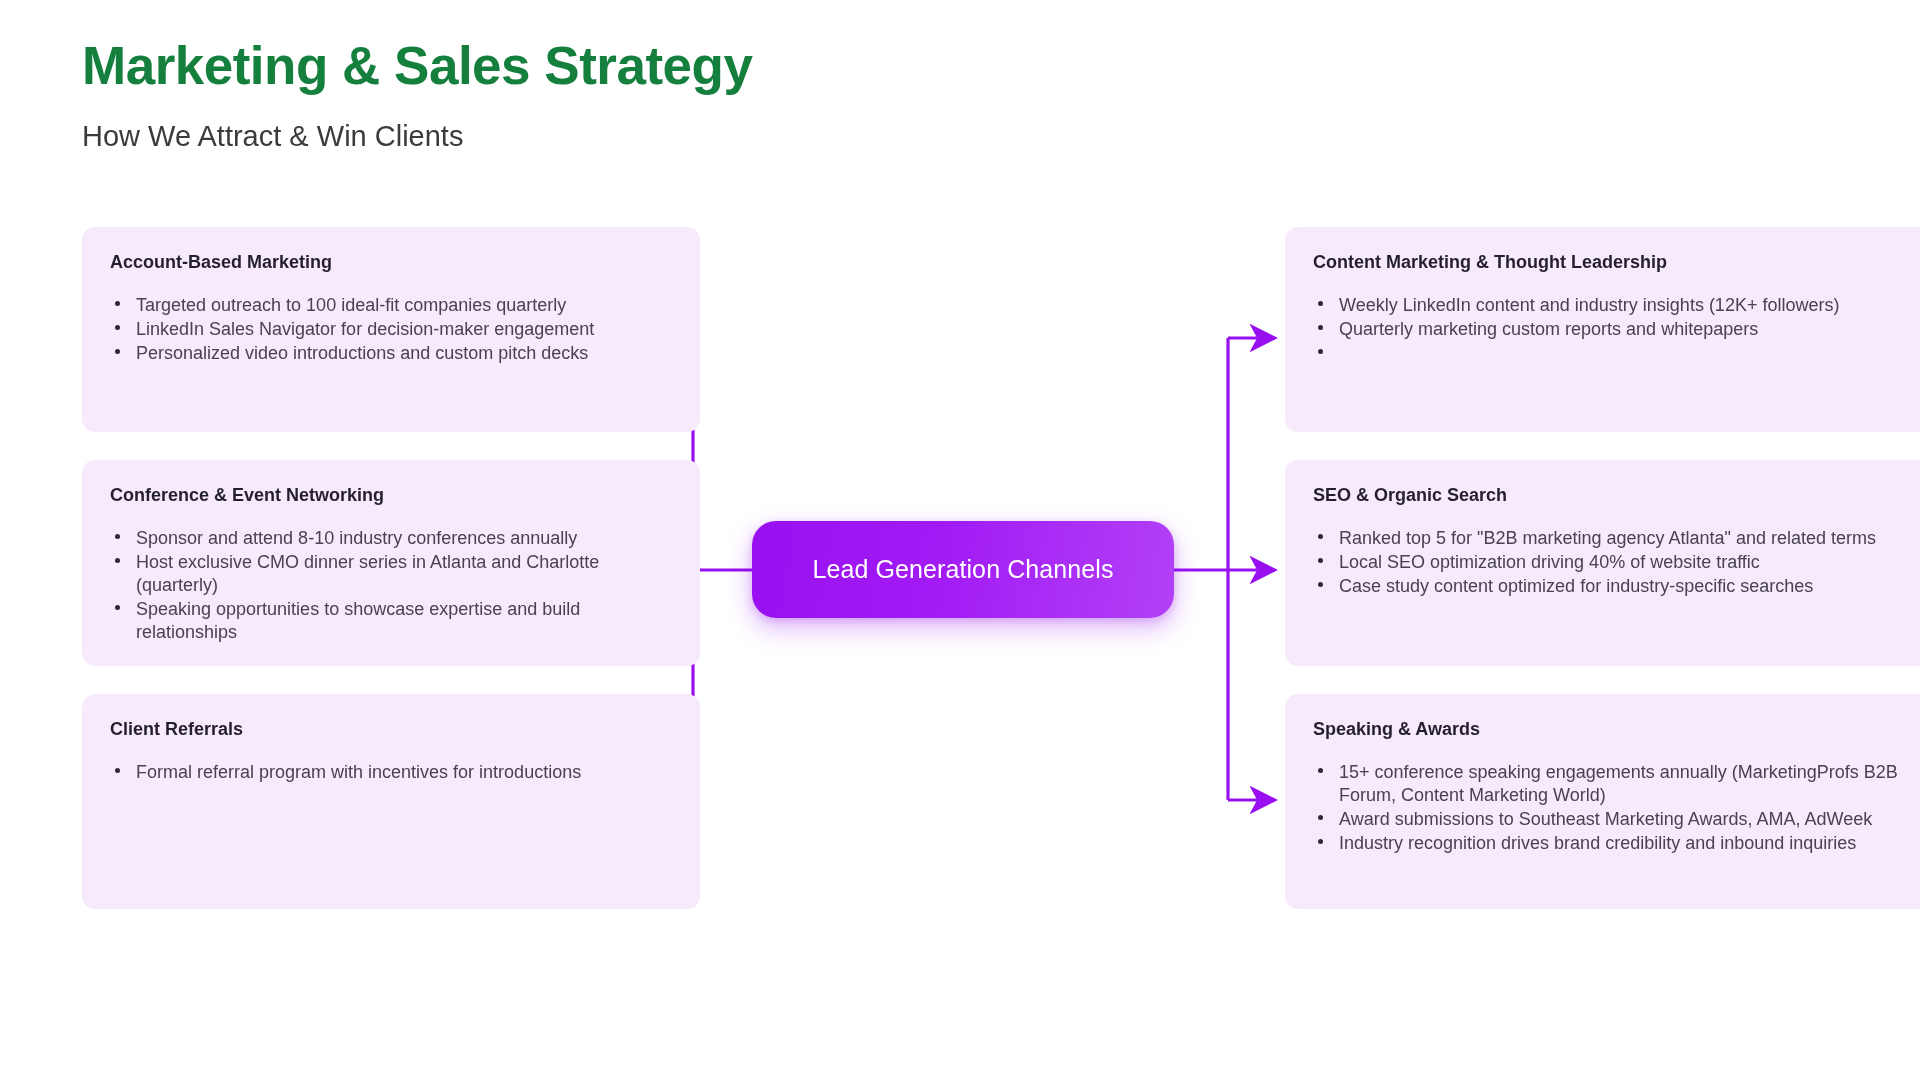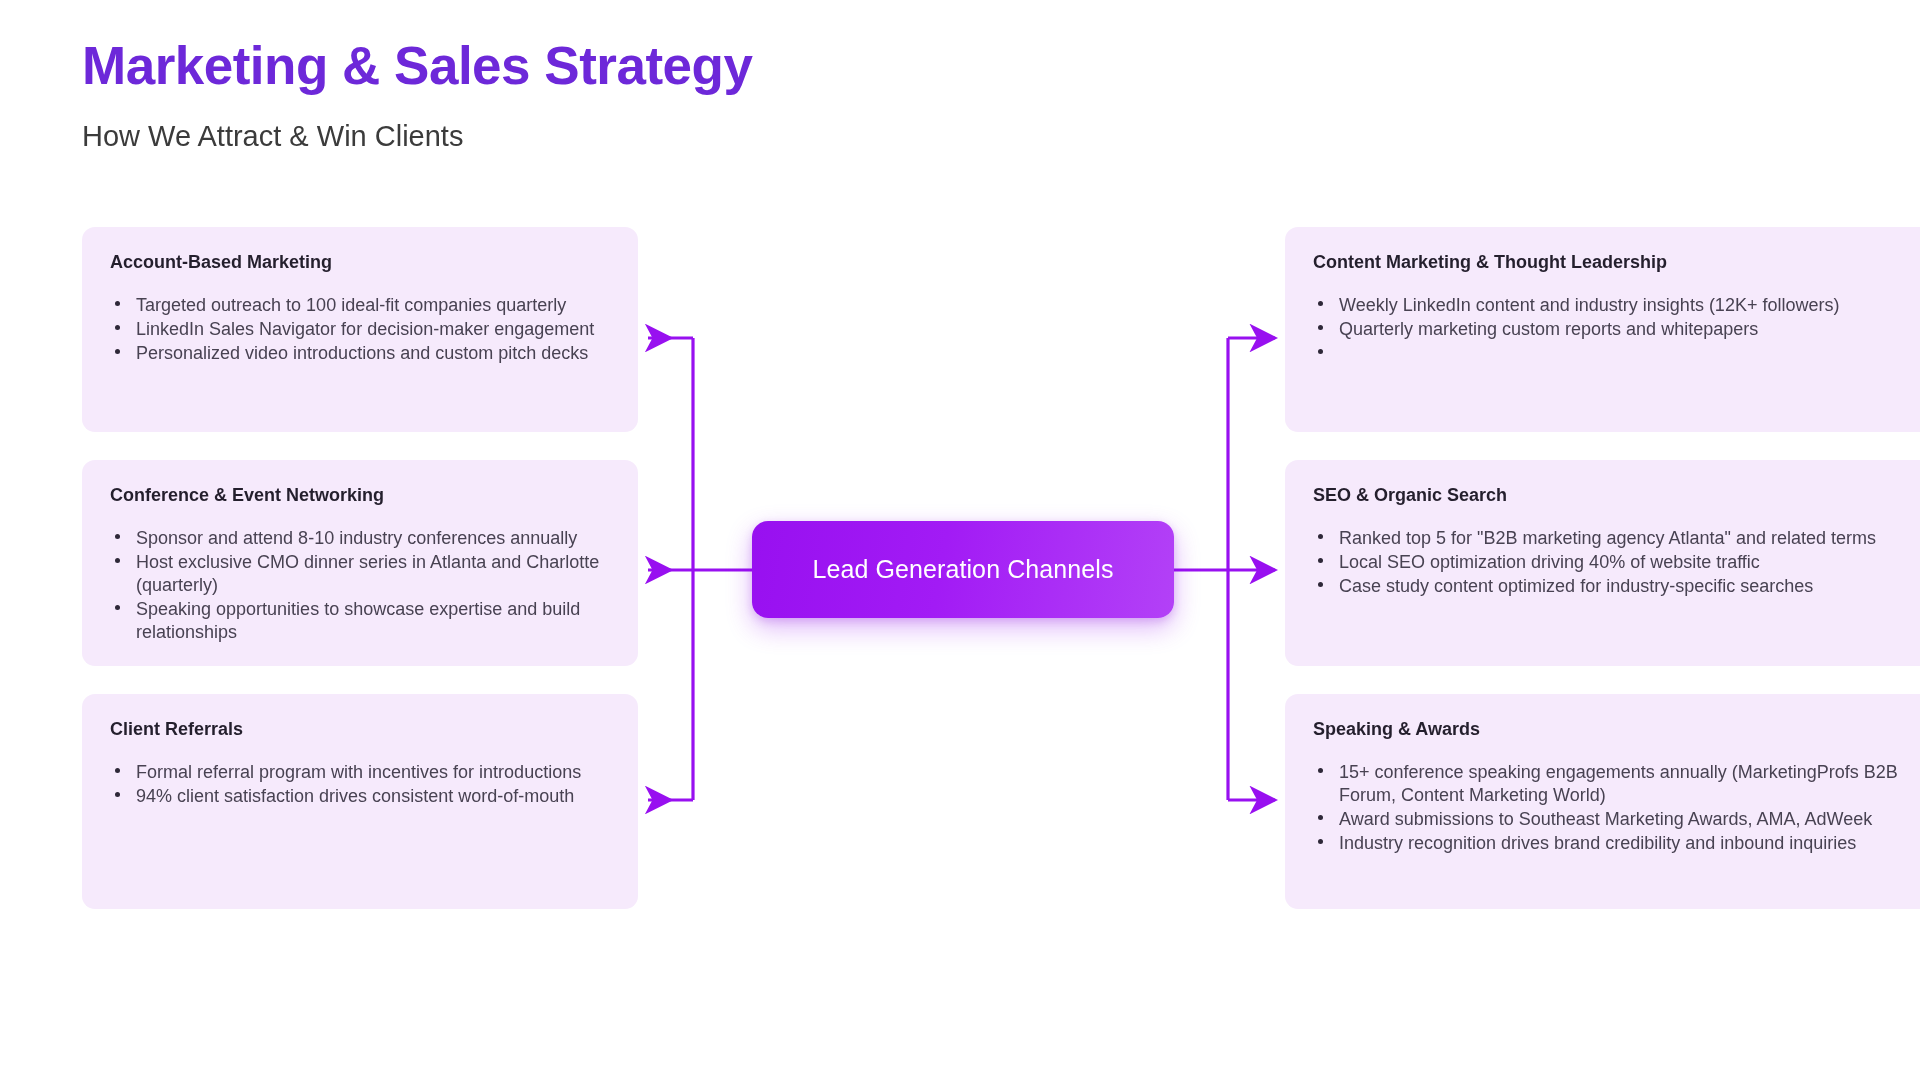--- a/index.html
+++ b/index.html
@@ -10,21 +10,21 @@
     overflow:hidden;
     position:relative;
   }
   .page{position:relative;width:1920px;height:1080px;}
 
   
   .header{position:absolute;left:82px;top:36px;}
   .title{
     font-size:53px;
     font-weight:700;
-    color:#6d28d9;
+    color:#15803d;
     letter-spacing:-0.5px;
     line-height:1.12;
     white-space:nowrap;
   }
   .subtitle{
     font-size:29px;
     font-weight:400;
     color:#3b3b3b;
     margin-top:24px;
     line-height:1.2;
@@ -32,21 +32,21 @@
   }
 
   
   .wires{position:absolute;left:0;top:0;width:1920px;height:1080px;pointer-events:none;}
 
   
   .center-node{
     position:absolute;
     left:752px;top:521px;
     width:422px;height:97px;
-    border-radius:16px;
+    border-radius:24px;
     background:linear-gradient(100deg,#9810f0 0%,#a21bf5 45%,#b341f7 100%);
     box-shadow:0 10px 26px rgba(150,16,240,0.30), 0 3px 8px rgba(120,10,200,0.18);
     display:flex;align-items:center;justify-content:center;
     z-index:5;
   }
   .center-node-label{
     color:#ffffff;
     font-size:25px;
     font-weight:400;
     letter-spacing:0.1px;
@@ -80,21 +80,21 @@
   }
   .bullets li .dot{
     position:absolute;
     left:5px;top:7px;
     width:5px;height:5px;
     border-radius:50%;
     background:#2e2838;
   }
 
   
-  .card.left{left:82px;width:556px;}
+  .card.left{left:82px;width:618px;}
   #card-l1{top:227px;height:205px;}
   #card-l2{top:460px;height:206px;}
   #card-l3{top:694px;height:215px;}
 
   
   .card.right{left:1285px;width:660px;}
   #card-r1{top:227px;height:205px;}
   #card-r2{top:460px;height:206px;}
   #card-r3{top:694px;height:215px;}
 </style>
@@ -152,21 +152,20 @@
       <li><span class="dot"></span><span>Sponsor and attend 8-10 industry conferences annually</span></li>
       <li><span class="dot"></span><span>Host exclusive CMO dinner series in Atlanta and Charlotte (quarterly)</span></li>
       <li><span class="dot"></span><span>Speaking opportunities to showcase expertise and build relationships</span></li>
     </ul>
   </div>
 
   <div class="card left" id="card-l3">
     <div class="card-title">Client Referrals</div>
     <ul class="bullets">
       <li><span class="dot"></span><span>Formal referral program with incentives for introductions</span></li>
-      <li><span class="dot"></span><span>94% client satisfaction drives consistent word-of-mouth</span></li>
     </ul>
   </div>
 
   <div class="card right" id="card-r1">
     <div class="card-title">Content Marketing &amp; Thought Leadership</div>
     <ul class="bullets">
       <li><span class="dot"></span><span>Weekly LinkedIn content and industry insights (12K+ followers)</span></li>
       <li><span class="dot"></span><span>Quarterly marketing custom reports and whitepapers</span></li>
       <li><span class="dot"></span></li>
     </ul>

